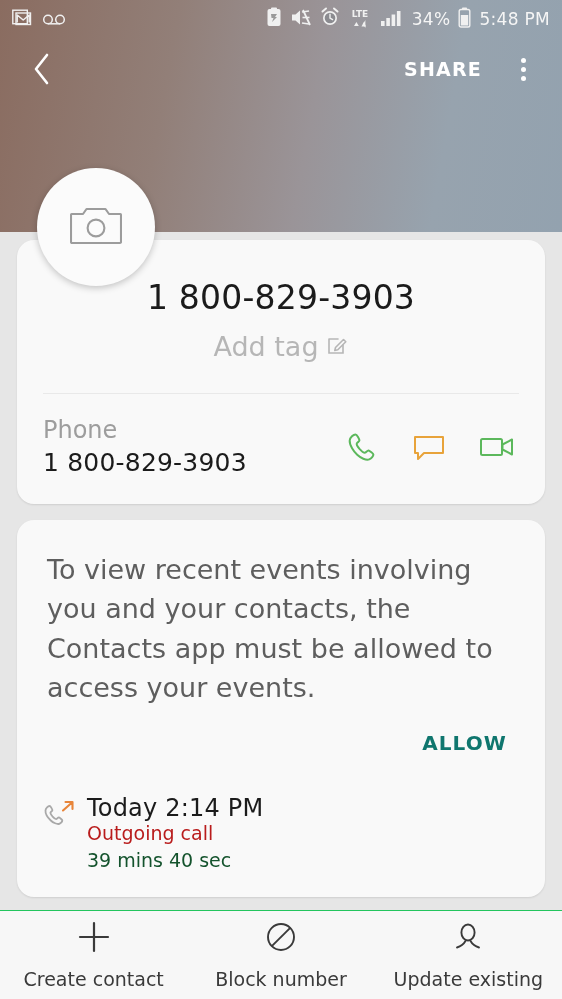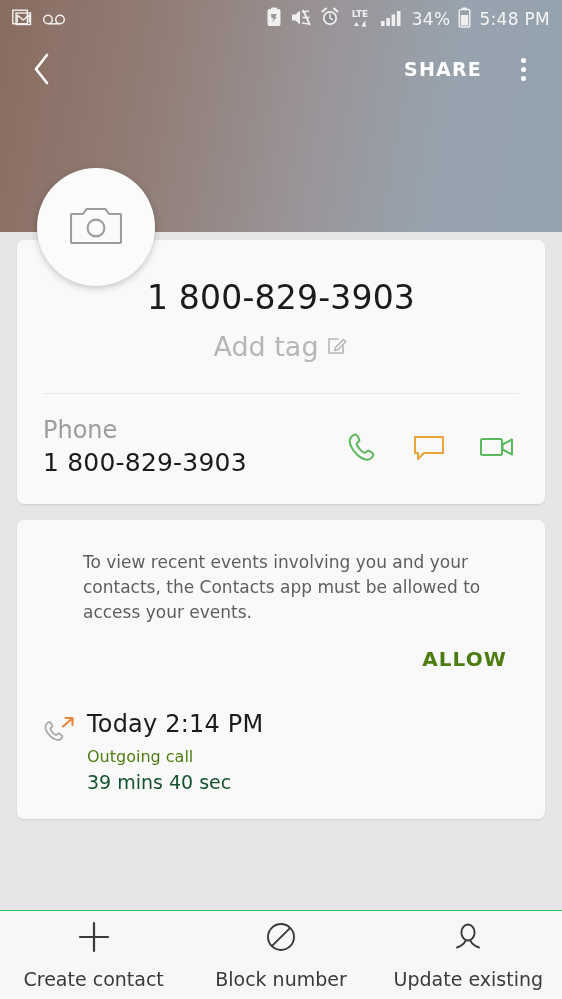--- a/index.html
+++ b/index.html
@@ -47,21 +47,21 @@
     width:118px; height:118px; border-radius:50%;
     background:#fbfbfb;
     box-shadow:0 2px 7px rgba(0,0,0,.22);
     display:flex; align-items:center; justify-content:center;
     z-index:5;
   }
 
   
   .body { position:absolute; top:232px; left:0; width:562px; bottom:89px; background:#e6e6e6; }
   .card {
-    background:#f9f9f9; border-radius:7px; margin:0 17px 16px 17px;
+    background:#f9f9f9; border-radius:17px; margin:0 17px 16px 17px;
     box-shadow:0 1px 2px rgba(0,0,0,.10);
   }
   .card-1 { margin-top:8px; padding:38px 0 0 0; }
 
   .contact-name {
     text-align:center; font-size:33px; color:#1b1b1b;
     letter-spacing:.2px; padding:0 20px;
   }
   .add-tag-row {
     display:flex; align-items:center; justify-content:center; gap:8px;
@@ -76,35 +76,34 @@
   }
   .phone-info { flex:1; }
   .phone-label { font-size:24px; color:#9d9d9d; margin-bottom:4px; }
   .phone-value { font-size:25px; color:#1b1b1b; letter-spacing:.2px; }
   .phone-actions { display:flex; align-items:center; gap:33px; padding-right:4px; }
   .act { cursor:pointer; display:flex; align-items:center; justify-content:center; }
 
   
   .card-2 { padding:30px 0 26px 0; }
   .perm-text {
-    font-size:17px; line-height:1.46; color:#5e5e5e;
+    font-size:27px; line-height:1.46; color:#5e5e5e;
     padding:0 30px;
-    margin-left:36px;
   }
   .allow-row { display:flex; justify-content:flex-end; padding:18px 34px 0 34px; }
   .allow-btn {
-    color:#4d7c0f; font-size:20px; font-weight:700; letter-spacing:1.1px;
+    color:#0f766e; font-size:20px; font-weight:700; letter-spacing:1.1px;
     cursor:pointer; padding:5px 4px;
   }
 
   .log-item { display:flex; padding:34px 26px 0 26px; cursor:pointer; }
   .log-icon { width:44px; padding-top:5px; flex-shrink:0; }
   .log-body { flex:1; }
   .log-time { font-size:24px; color:#1b1b1b; letter-spacing:.2px; }
-  .log-type { font-size:16px; color:#4d7c0f; margin-top:9px; }
+  .log-type { font-size:19px; color:#b91c1c; }
   .log-dur { font-size:19px; color:#14532d; margin-top:5px; }
 
   
   .bottombar {
     position:absolute; left:0; bottom:0; width:562px; height:89px;
     background:#f7f7f7; border-top:1px solid #22c55e;
     display:flex; align-items:center;
   }
   .bb-item {
     flex:1; display:flex; flex-direction:column; align-items:center; justify-content:center;

